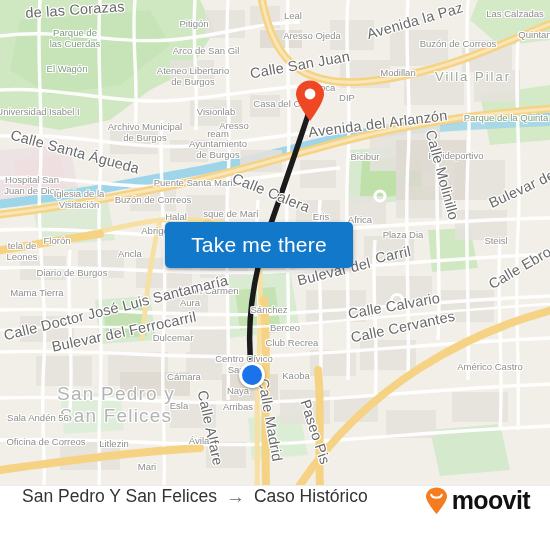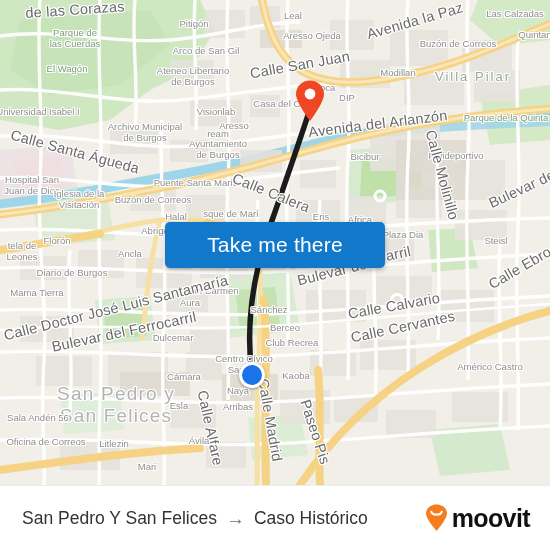--- a/index.html
+++ b/index.html
@@ -91,21 +91,21 @@
     box-sizing: border-box;
     transform: translate(-50%, -50%);
     box-shadow: 0 1px 3px rgba(0,0,0,.35);
   }
 
   
   .cta-button {
     position: absolute;
     left: 165px;
     top: 222px;
-    width: 220px;
+    width: 188px;
     height: 46px;
     background: #1278ca;
     border: none;
     border-radius: 5px;
     color: #ffffff;
     font-size: 21px;
     font-family: "Liberation Sans", sans-serif;
     letter-spacing: .2px;
     cursor: pointer;
     box-shadow: 0 2px 5px rgba(0,0,0,.28);
@@ -129,21 +129,21 @@
 
   
   .footer {
     position: absolute;
     left: 0;
     top: 485px;
     width: 550px;
     height: 65px;
     background: #ffffff;
     display: flex;
-    align-items: center;
+    align-items: flex-start;
     justify-content: space-between;
     padding: 0 20px 0 22px;
     box-sizing: border-box;
     border-top: 1px solid #ececec;
   }
   .route-title {
     display: flex;
     align-items: center;
     gap: 9px;
     font-size: 17.5px;

